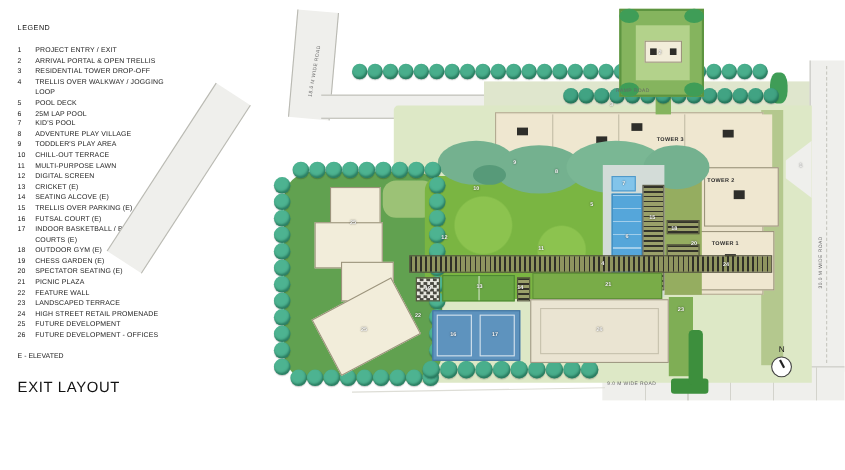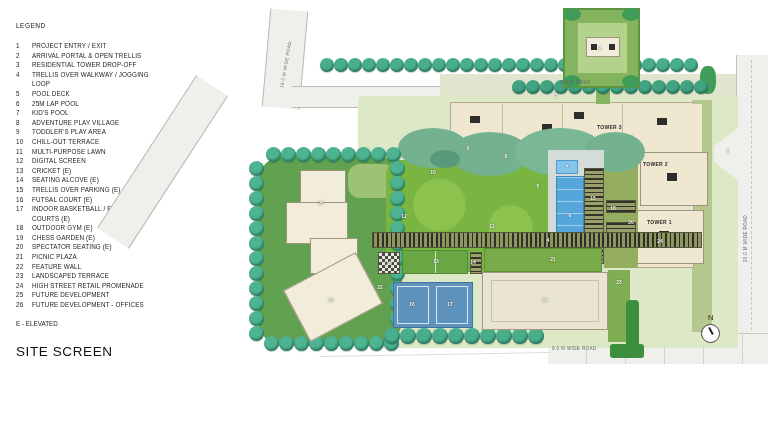--- a/index.html
+++ b/index.html
@@ -138,21 +138,21 @@
           <span class="ln">25</span>
           <span class="lt">FUTURE DEVELOPMENT</span>
         </div>
         <div class="lrow">
           <span class="ln">26</span>
           <span class="lt">FUTURE DEVELOPMENT - OFFICES</span>
         </div>
       </div>
     <div class="legend-note">E - ELEVATED</div>
   </div>
-  <div class="site-title">SITE SCREEN</div>
+  <div class="site-title">EXIT LAYOUT</div>
 
   <div class="abs" id="map" style="left:0;top:0;width:768px;height:427px;">
 
     <div class="abs road" style="left:266px;top:10px;width:36px;height:98px;border-left:1px solid #b9b9b2;border-right:1px solid #b9b9b2;transform:rotate(5deg);z-index:1;"></div>
     <div class="abs road" style="left:190px;top:96px;width:36px;height:182px;border-left:1px solid #b9b9b2;border-right:1px solid #b9b9b2;transform:rotate(33deg);transform-origin:top right;z-index:1;"></div>
     <div class="abs road" style="left:292px;top:86px;width:166px;height:20px;border-top:1px solid #bdbdb6;border-bottom:1px solid #bdbdb6;z-index:1;"></div>
     <div class="abs" style="left:440px;top:74px;width:300px;height:32px;background:#dfe6cd;z-index:1;"></div>
     <div class="abs road" style="left:736px;top:55px;width:31px;height:283px;border-left:1px solid #c5c5c0;z-index:1;"></div>
     <div class="abs" style="left:751px;top:60px;width:0;height:270px;border-left:1px dashed #c6c6bf;z-index:2;"></div>
     <div class="abs road" style="left:714px;top:128px;width:24px;height:52px;clip-path:polygon(100% 0,0 35%,0 65%,100% 100%);z-index:2;"></div>

